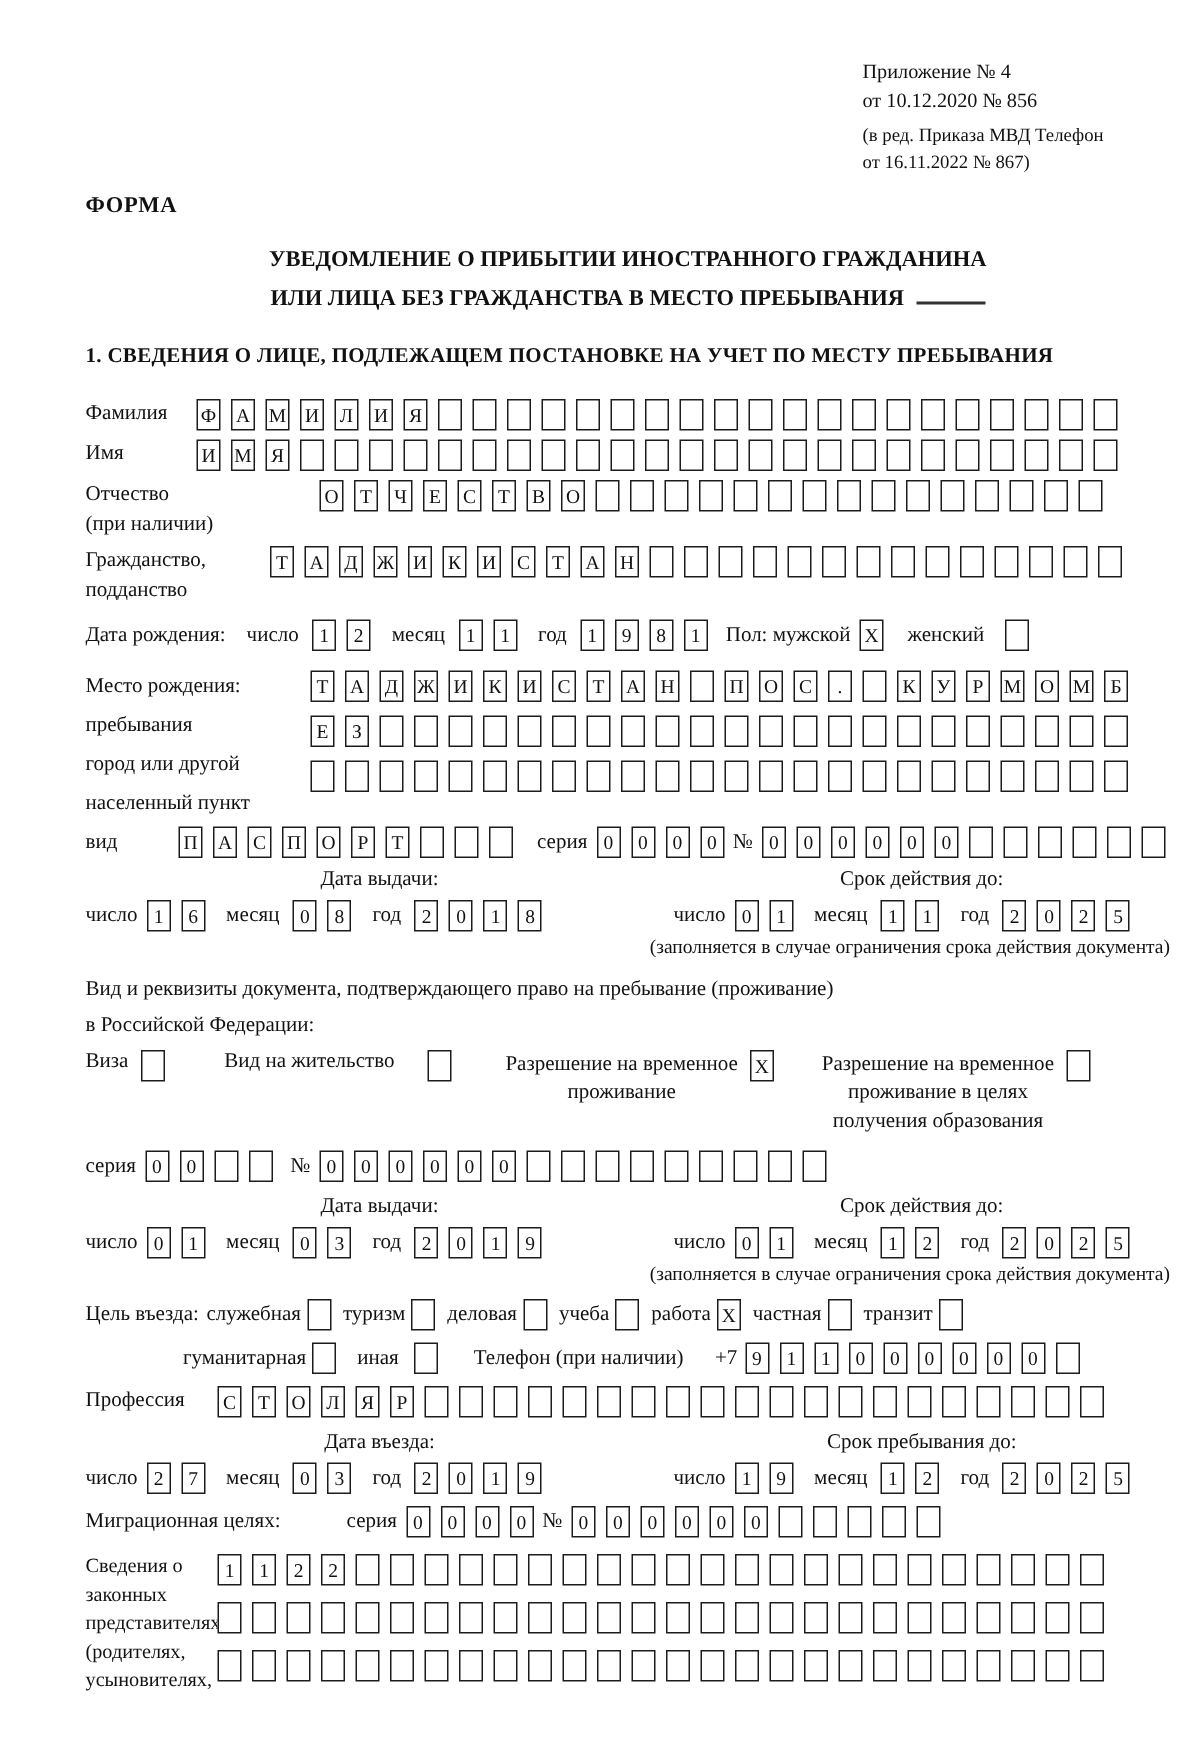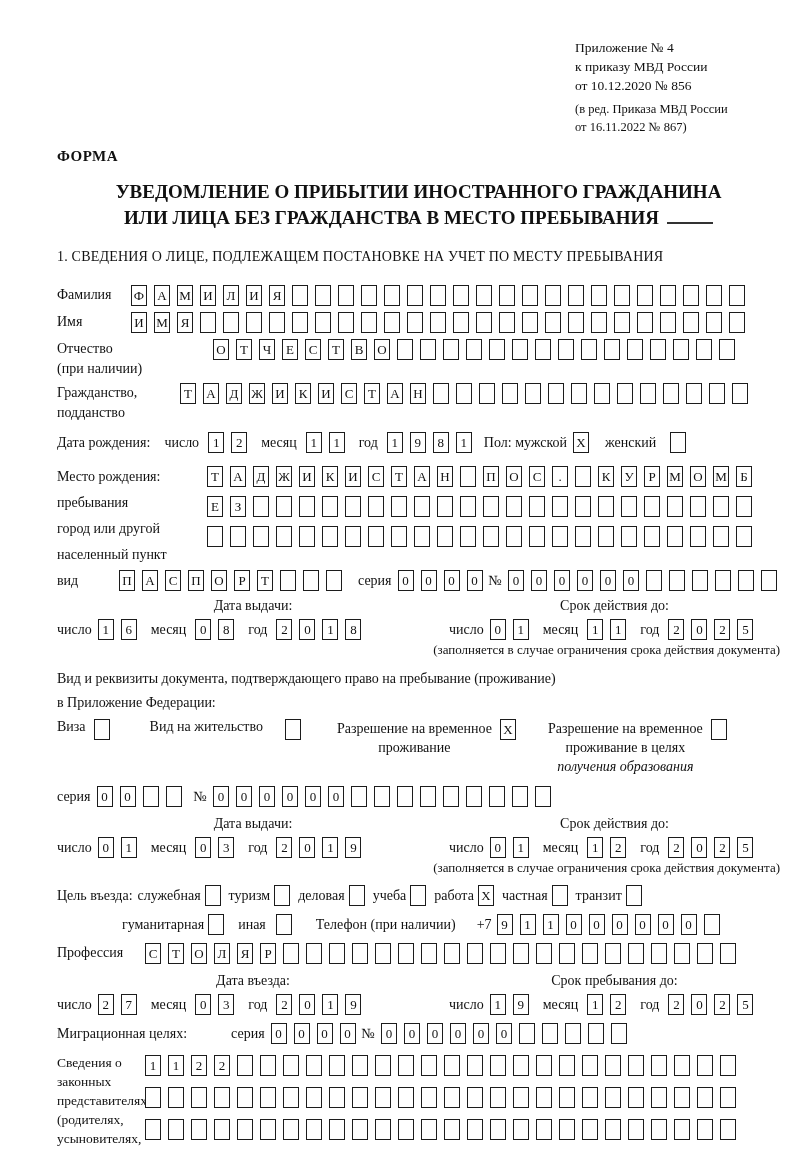--- a/index.html
+++ b/index.html
@@ -2,23 +2,23 @@
 <html><head>
 <meta charset="utf-8">
 <style>
   html,body{margin:0;padding:0;background:#fff;}
   body{width:800px;height:1163px;color:#111;font-family:"Liberation Serif","DejaVu Serif",serif;font-size:14px;overflow:hidden;}
   .page{box-sizing:border-box;width:800px;height:1163px;padding:38px 20px 0 57px;}
   
   .appendix{margin-left:auto;width:205px;line-height:19px;font-size:13.5px;}
   .edition{margin-left:auto;width:205px;margin-top:5px;line-height:18px;font-size:12.5px;}
   .forma{font-weight:bold;font-size:15px;margin-top:12px;padding-right:14px;letter-spacing:.5px;}
-  .title{text-align:center;font-weight:bold;font-size:19px;line-height:26px;margin-top:14px;}
+  .title{text-align:center;font-weight:bold;font-size:15px;line-height:26px;margin-top:14px;}
   .blankline{display:inline-block;width:46px;border-bottom:2px solid #333;height:1px;vertical-align:baseline;margin-left:8px;}
-  .section1{font-weight:normal;font-size:14px;margin-top:18px;letter-spacing:.2px;}
+  .section1{font-weight:bold;font-size:14px;margin-top:18px;letter-spacing:.2px;}
   
   .cells{display:flex;gap:7px;flex:0 0 auto;}
   .cell{width:14px;height:19px;border:1.5px solid #1c1c1c;display:flex;align-items:center;justify-content:center;
         font-size:13px;line-height:19px;background:#fff;flex:0 0 auto;}
   
   .frow{display:flex;align-items:flex-start;margin-bottom:6px;}
   .lblcol{flex:0 0 auto;line-height:20px;}
   .w74{width:74px;} .w123{width:123px;} .w150{width:150px;} .w156{width:156px;} .w56{width:56px;} .w88{width:88px;}
   .stack{display:flex;flex-direction:column;gap:9px;}
   .inline{display:flex;align-items:center;gap:6px;flex-wrap:nowrap;}
@@ -38,25 +38,24 @@
   .repr{display:flex;align-items:flex-start;margin-top:2px;}
   .repr .lbls{width:88px;flex:0 0 auto;line-height:19px;font-size:13.5px;}
 </style>
 </head>
 <body>
 
 <div class="page">
 
   <div class="appendix">
     <div>Приложение № 4</div>
-    <div>к приказу МВД России</div>
     <div>от 10.12.2020 № 856</div>
   </div>
   <div class="edition">
-    <div>(в ред. Приказа МВД России</div>
+    <div>(в ред. Приказа МВД Телефон</div>
     <div>от 16.11.2022 № 867)</div>
   </div>
   <div class="forma">ФОРМА</div>
 
   <div class="title">
     <div>УВЕДОМЛЕНИЕ О ПРИБЫТИИ ИНОСТРАННОГО ГРАЖДАНИНА</div>
     <div><span>ИЛИ ЛИЦА БЕЗ ГРАЖДАНСТВА В МЕСТО ПРЕБЫВАНИЯ</span><span class="blankline"></span></div>
   </div>
 
   <div class="section1">1. СВЕДЕНИЯ О ЛИЦЕ, ПОДЛЕЖАЩЕМ ПОСТАНОВКЕ НА УЧЕТ ПО МЕСТУ ПРЕБЫВАНИЯ</div>
@@ -390,21 +389,21 @@
           <span class="cell">2</span>
           <span class="cell">0</span>
           <span class="cell">2</span>
           <span class="cell">5</span>
         </span>
     </div>
   </div>
   <div class="note-right">(заполняется в случае ограничения срока действия документа)</div>
 
   <div class="intro">Вид и реквизиты документа, подтверждающего право на пребывание (проживание)</div>
-  <div class="intro">в Приложение Федерации:</div>
+  <div class="intro">в Российской Федерации:</div>
 
   <div class="resopts">
     <div class="resopt">
       <span>Виза</span>
       <span class="cells">
           <span class="cell"></span>
         </span>
     </div>
     <div class="resopt" style="margin-left:14px;">
       <span>Вид на жительство</span>
@@ -418,21 +417,21 @@
         <span style="display:block;">проживание</span>
       </span>
       <span class="cells">
           <span class="cell">X</span>
         </span>
     </div>
     <div class="resopt" style="margin-left:6px;">
       <span class="optlines">
         <span style="display:block;">Разрешение на временное</span>
         <span style="display:block;">проживание в целях</span>
-        <span style="display:block;font-style:italic;">получения образования</span>
+        <span style="display:block;">получения образования</span>
       </span>
       <span class="cells">
           <span class="cell"></span>
         </span>
     </div>
   </div>
 
   <div class="inline" style="margin-bottom:9px;">
     <span>серия</span>
     <span class="cells">

